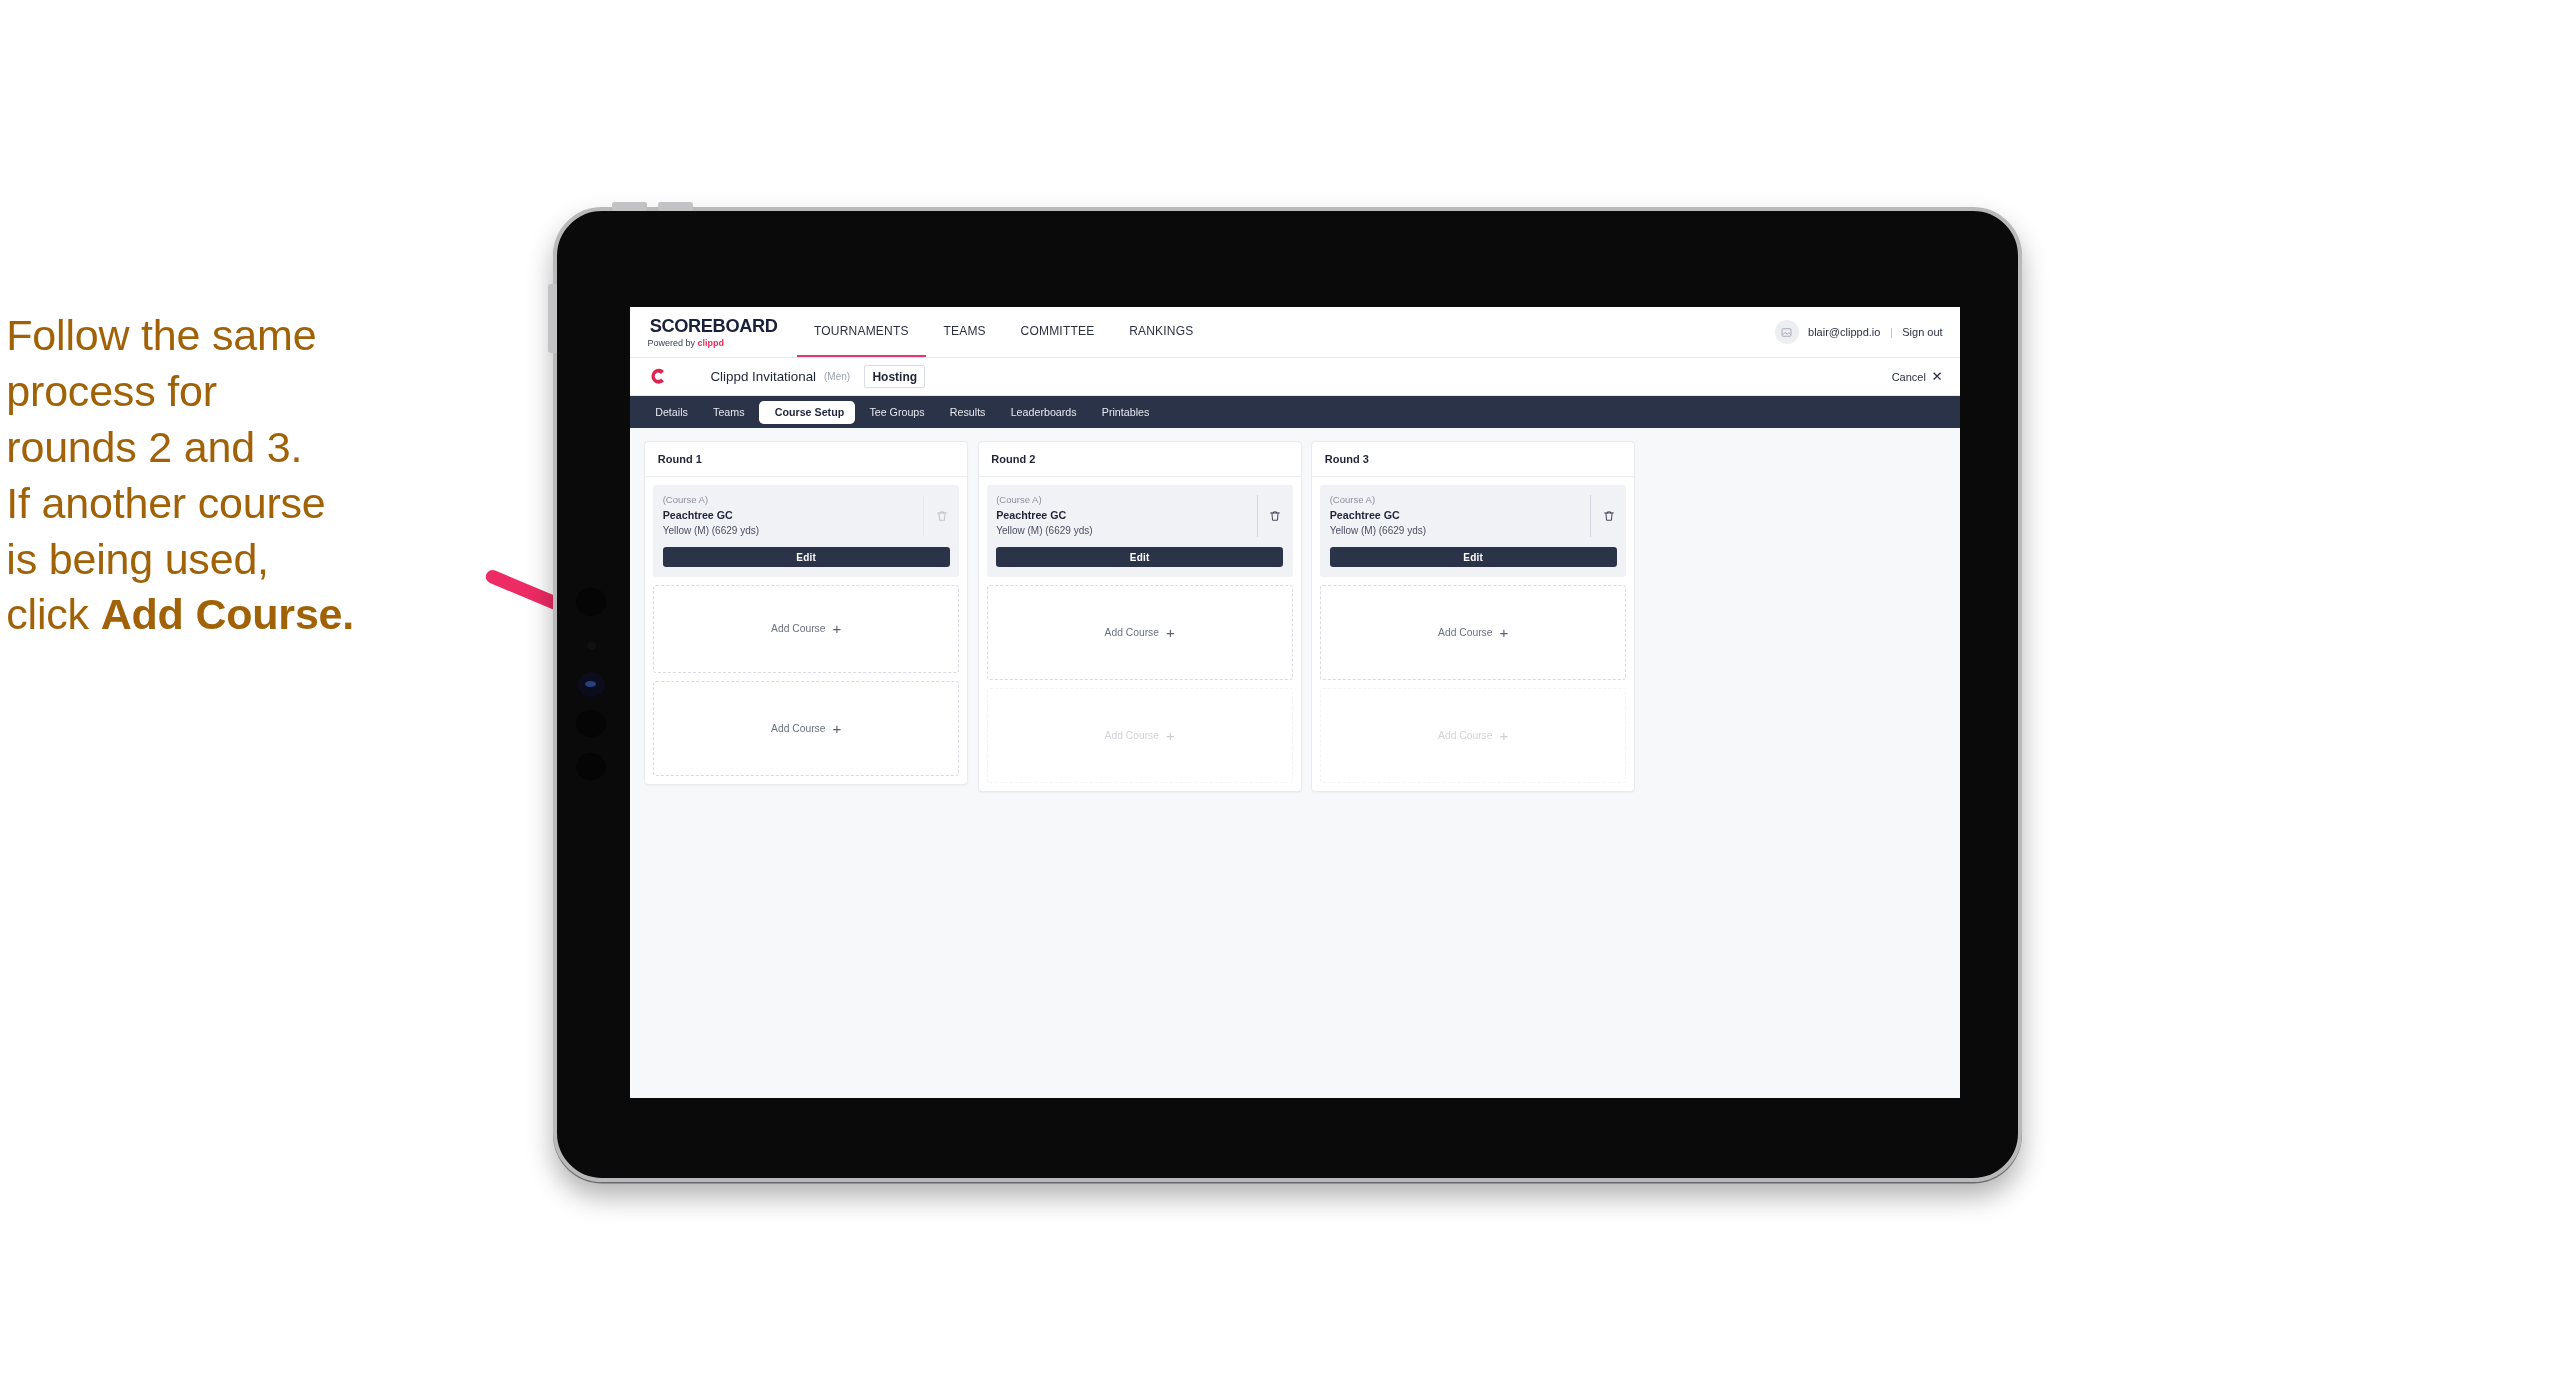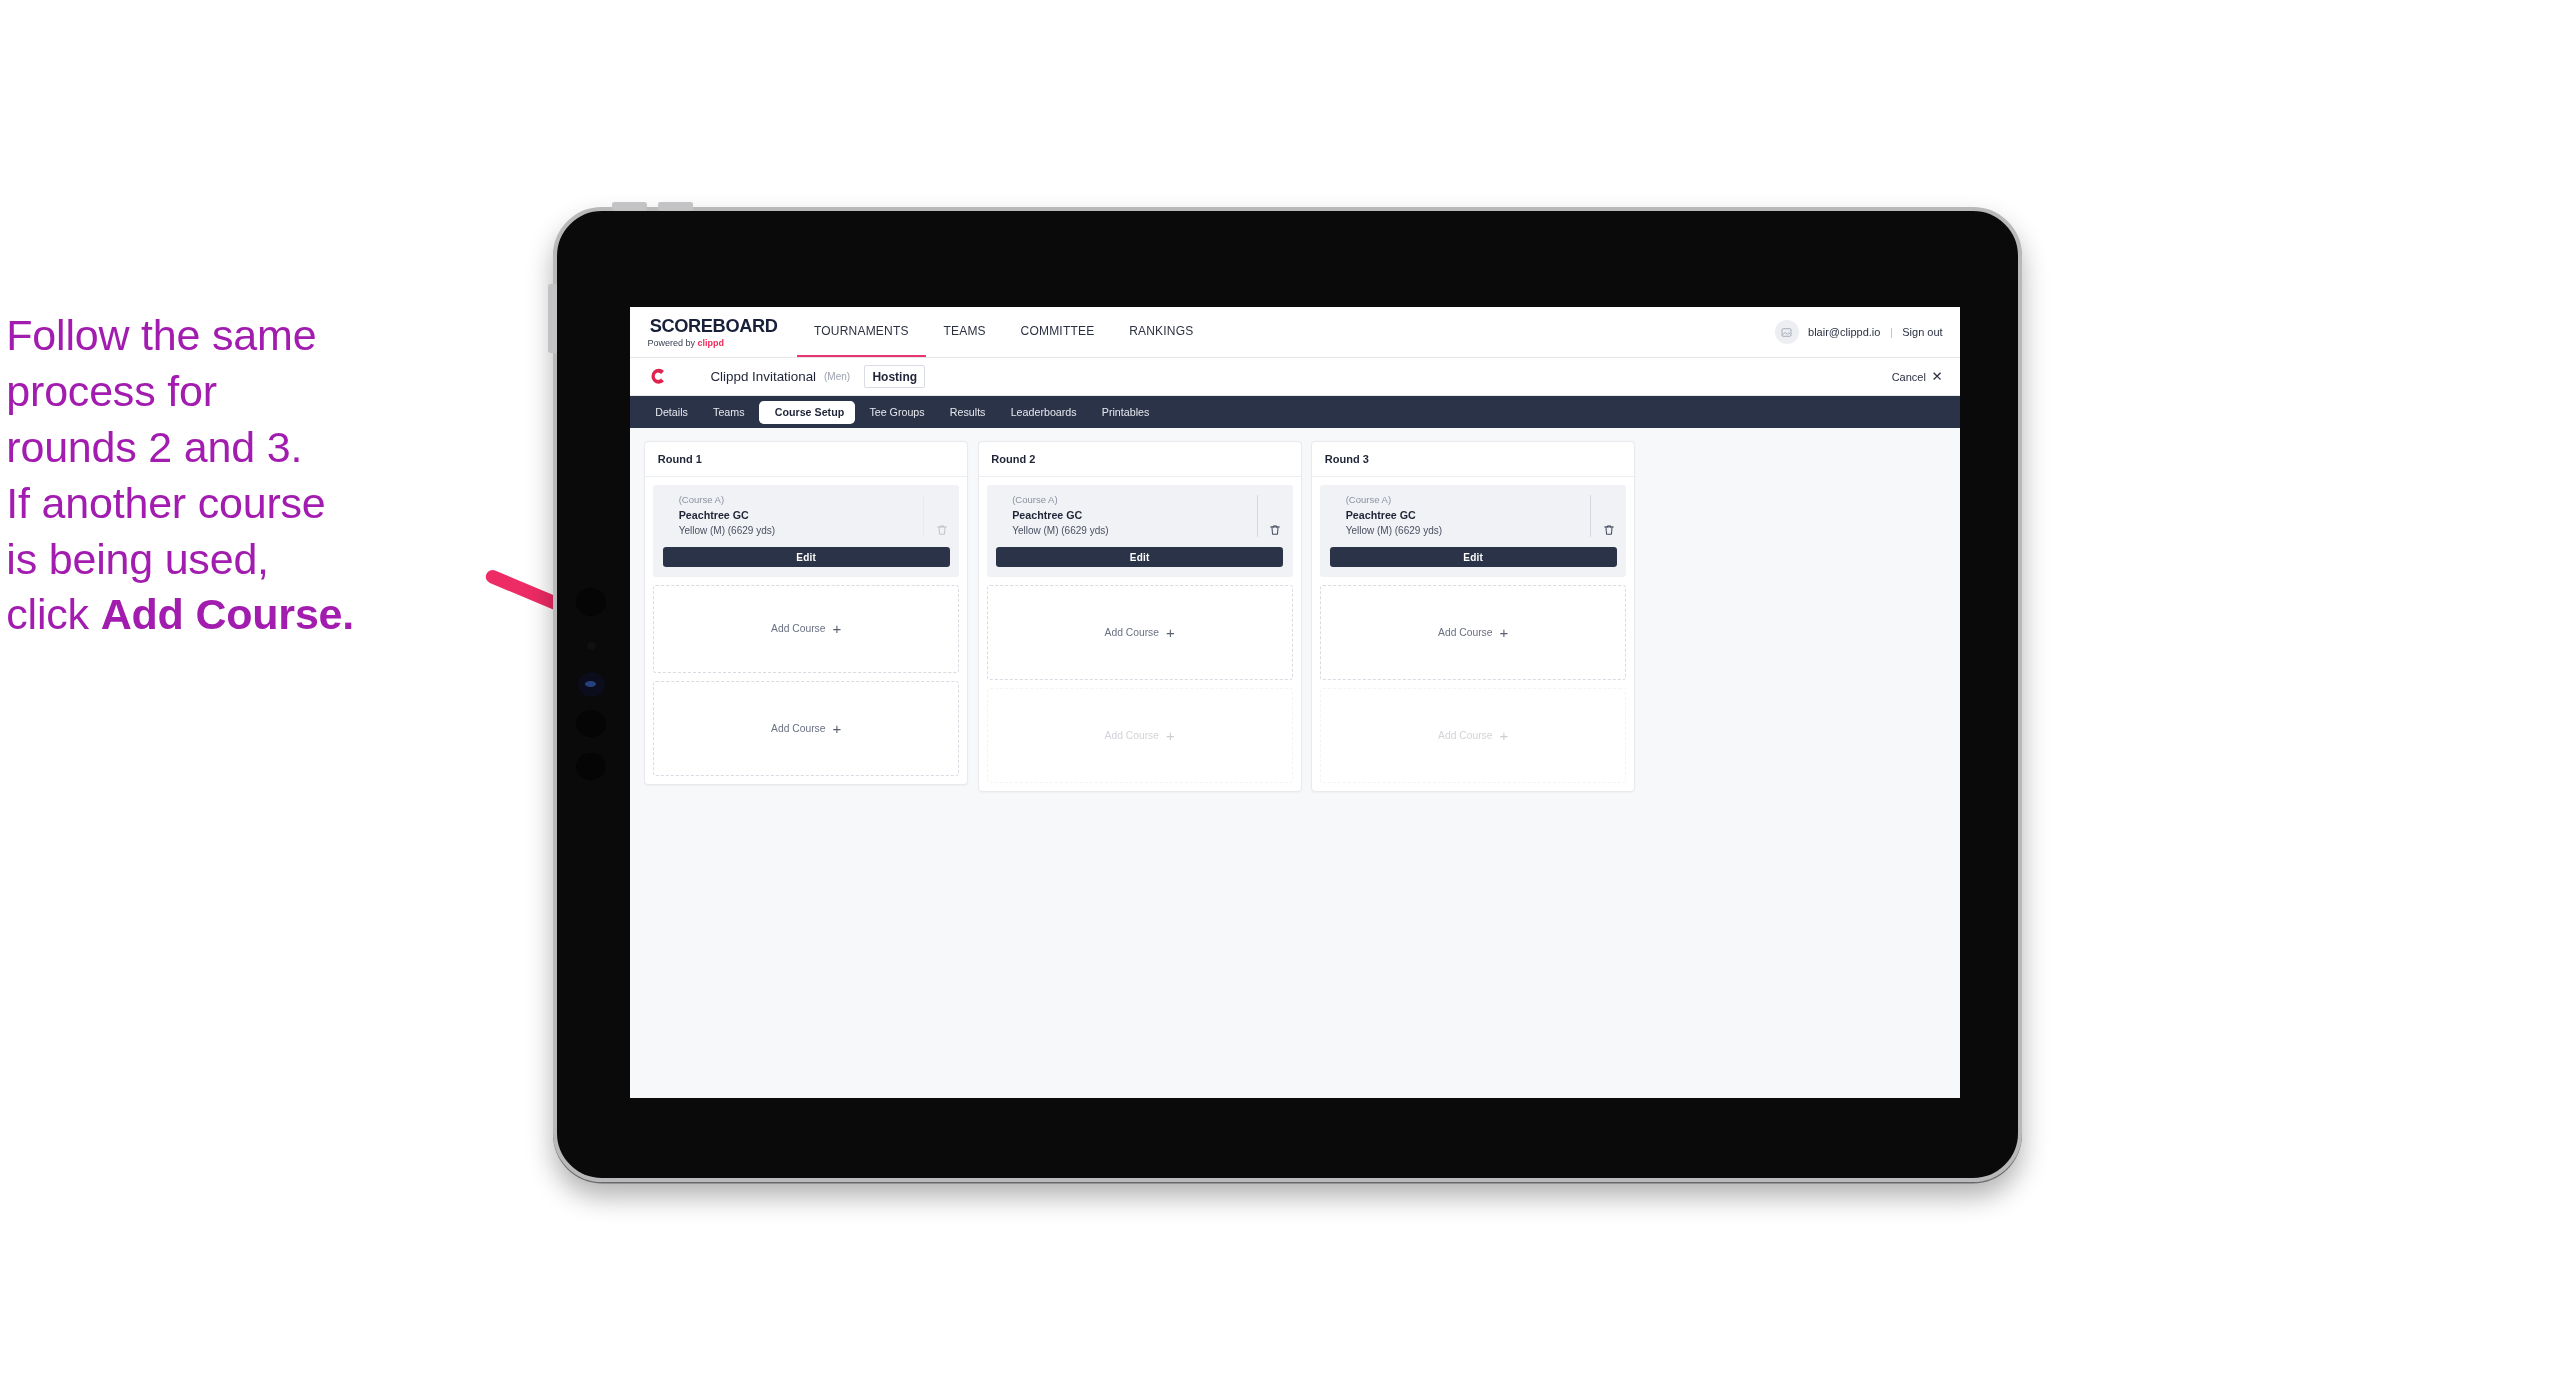--- a/index.html
+++ b/index.html
@@ -7,21 +7,21 @@
     width: 2576px; height: 1386px;
     background: #ffffff;
     font-family: "Liberation Sans", sans-serif;
     overflow: hidden;
   }
   .stage { position: relative; width: 2576px; height: 1386px; background:#fff; }
 
   
   .annotation {
     position: absolute; left: 6.3px; top: 308px; width: 505px;
-    font-size: 43px; line-height: 1.30; color: #a21caf;
+    font-size: 43px; line-height: 1.30; color: #a16207;
     letter-spacing: -0.2px;
   }
   .annotation .b { font-weight: 700; }
 
   
   .arrow-svg { position:absolute; left:442px; top:545px; width:363px; height:174px; }
 
   
   .tablet {
     position: absolute; left: 553px; top: 207px;
@@ -123,21 +123,21 @@
     width: 324px; background:#ffffff; border:0.8px solid #e9eaee; border-radius:4px;
     display:flex; flex-direction:column; box-shadow: 0 0.8px 1.6px rgba(20,25,45,0.04);
   }
   .round-head {
     padding: 11px 12.6px; font-size:11px; font-weight:700; color:#1f2437;
     border-bottom:0.8px solid #edeef1;
   }
   .round-body { padding: 8px; display:flex; flex-direction:column; gap:8px; }
 
   .course-card { background:#f1f2f5; border-radius:3.2px; padding: 8.7px 9.5px 9.5px; position:relative; }
-  .course-top { display:flex; align-items:flex-end;margin-left:16px; }
+  .course-top { display:flex; align-items:center; }
   .course-meta { flex:1; min-width:0; }
   .course-label { font-size:9.5px; color:#8b91a0; line-height:1.45; }
   .course-name { font-size:10.7px; font-weight:700; color:#1f2437; line-height:1.5; }
   .course-tee { font-size:10px; color:#4a5062; line-height:1.5; }
   .divider-v { width:0.8px; align-self:stretch; background:#d5d8e0; margin: 1.6px 9.5px 1.6px 0; }
   .trash { width:16px; height:16px; flex:none; margin-top:1.6px; cursor:pointer; }
   .trash svg { display:block; }
   .is-faded { opacity:0.28; }
 
   .edit-btn {

